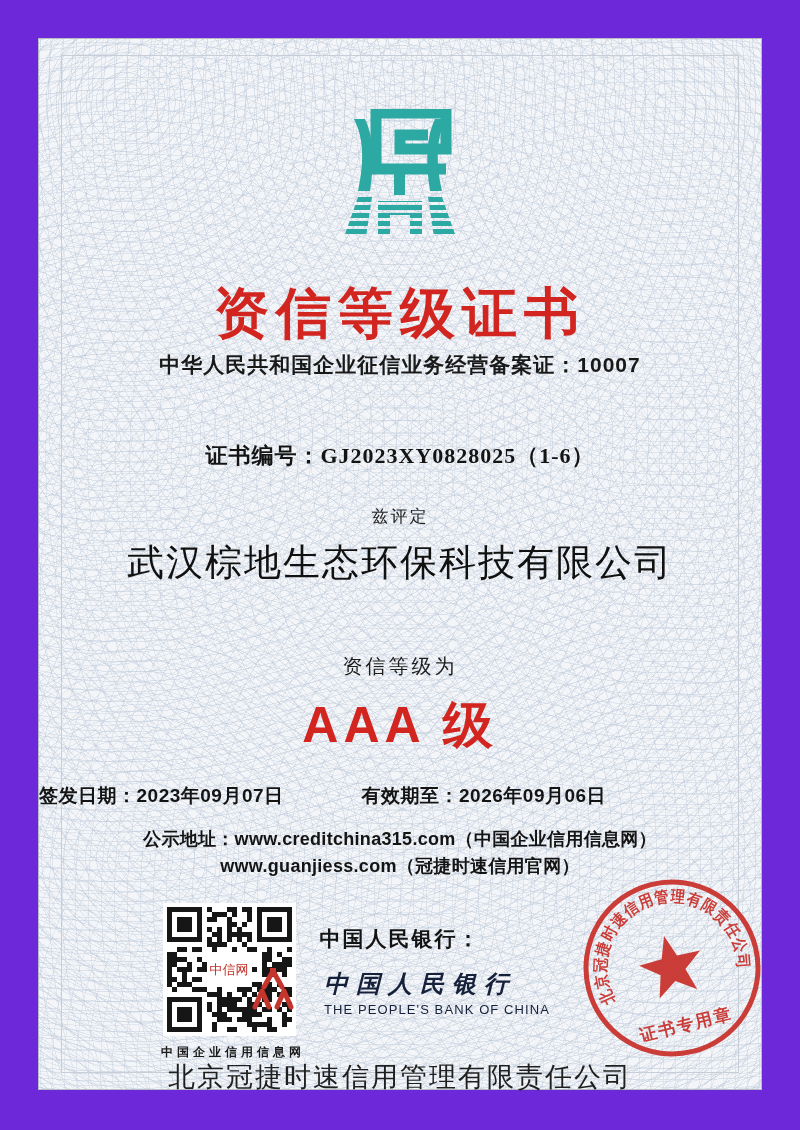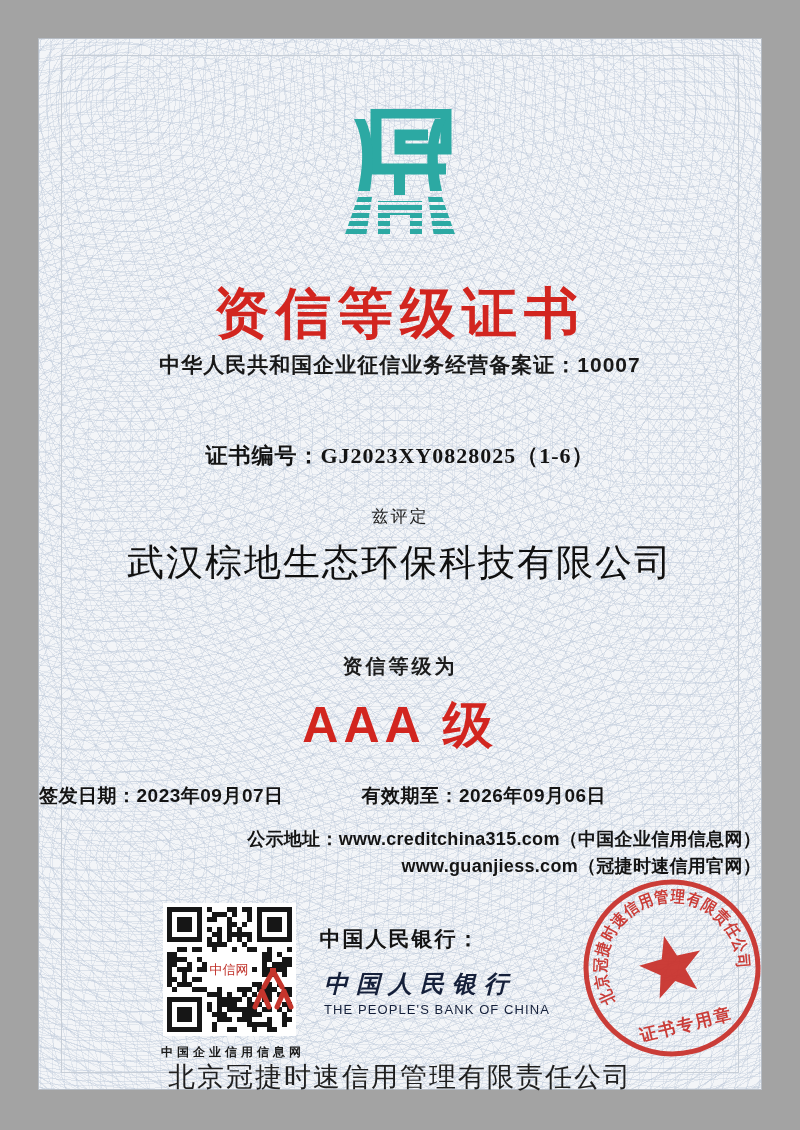--- a/index.html
+++ b/index.html
@@ -1,19 +1,19 @@
 <!DOCTYPE html>
 <html><head>
 <meta charset="utf-8">
 <style>
   * { margin:0; padding:0; box-sizing:border-box; }
   html,body { background:#ffffff; }
   body { font-family:"Liberation Sans", sans-serif; }
   .page {
-    position:relative; width:800px; height:1130px; background:#a3a3a3;
+    position:relative; width:800px; height:1130px; background:#6d28d9;
     overflow:hidden; margin:0 auto;
   }
   
   .cert {
     position:absolute; left:38px; top:38px; right:38px; bottom:40px;
     border:1px solid #b6bcc4;
     background-color:#f3f5f8;
     background-image:
       repeating-radial-gradient(circle at 12% 6%,  rgba(183,196,214,0) 0 9px,  rgba(183,196,214,.38) 9px 10px),
       repeating-radial-gradient(circle at 50% 3%,  rgba(183,196,214,0) 0 12px, rgba(183,196,214,.30) 12px 13px),
@@ -44,29 +44,29 @@
     font-family:"Liberation Serif","DejaVu Serif",serif; letter-spacing:1px;
   }
   .hereby {
     top:466px; font-size:17px; color:#222;
     font-family:"Liberation Serif","DejaVu Serif",serif; letter-spacing:2px;
   }
   .company {
     top:499px; font-size:37px; font-weight:500; color:#111;
     font-family:"Liberation Serif","DejaVu Serif",serif; letter-spacing:2px;
   }
-  .grade-label { top:614px; font-size:20px; font-weight:700; color:#1c1c1c; letter-spacing:3px; }
+  .grade-label { top:614px; font-size:20px; font-weight:400; color:#1c1c1c; letter-spacing:3px; }
   .grade {
     top:653px; font-size:50px; font-weight:800; color:#d2251f; letter-spacing:5px;
   }
   .dates {
     top:744px; display:flex; gap:78px;
     font-size:19px; font-weight:700; color:#141414; letter-spacing:0.5px;
   }
-  .urls { top:787px; font-size:18px; font-weight:700; color:#141414; line-height:27px; letter-spacing:0.3px;text-align:right; }
+  .urls { top:787px; font-size:18px; font-weight:700; color:#141414; line-height:27px; letter-spacing:0.3px; }
 
   .qr-block { position:absolute; left:122px; top:864px; width:136px; text-align:center; }
   .qr-box { position:relative; width:133px; height:133px; margin:0 auto; background:#fff; }
   .qr-center {
     position:absolute; left:50%; top:50%; transform:translate(-50%,-50%);
     background:#fff; padding:1px 2px; font-size:13px; color:#c03028;
     font-family:"Liberation Serif","DejaVu Serif",serif; font-weight:400; white-space:nowrap;
   }
   .qr-caption {
     margin-top:8px; font-size:12px; font-weight:700; color:#1a1a1a; letter-spacing:4px;

